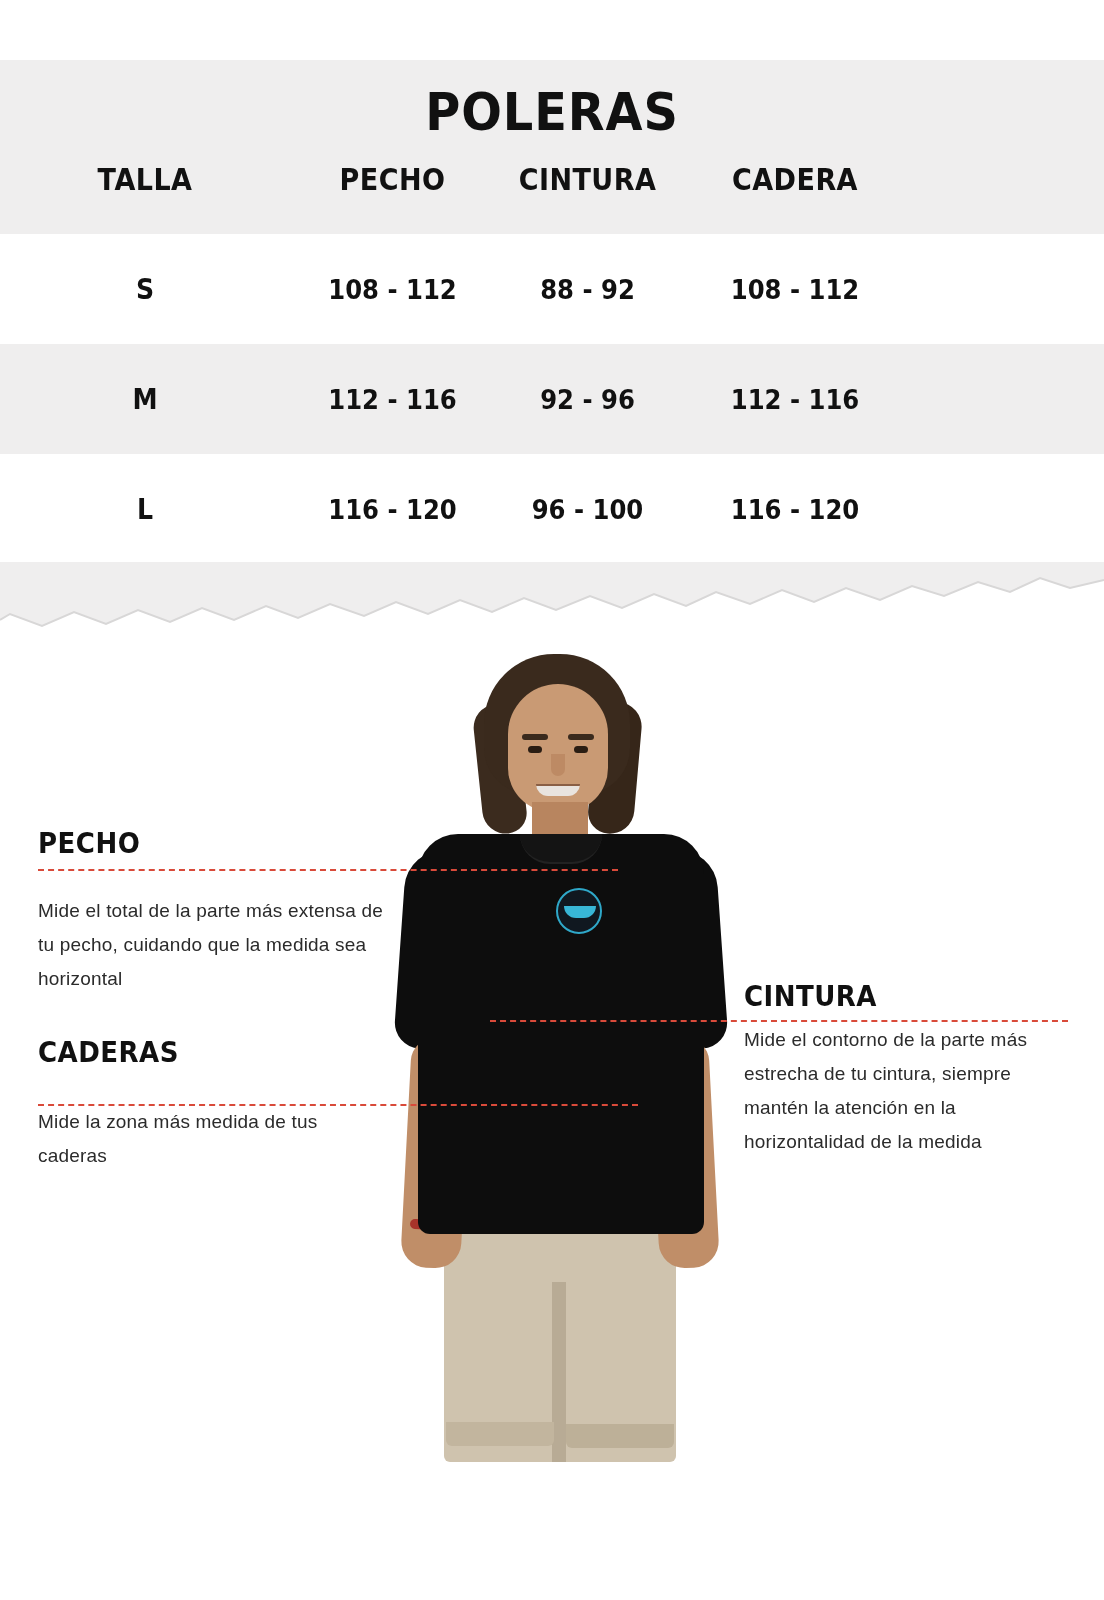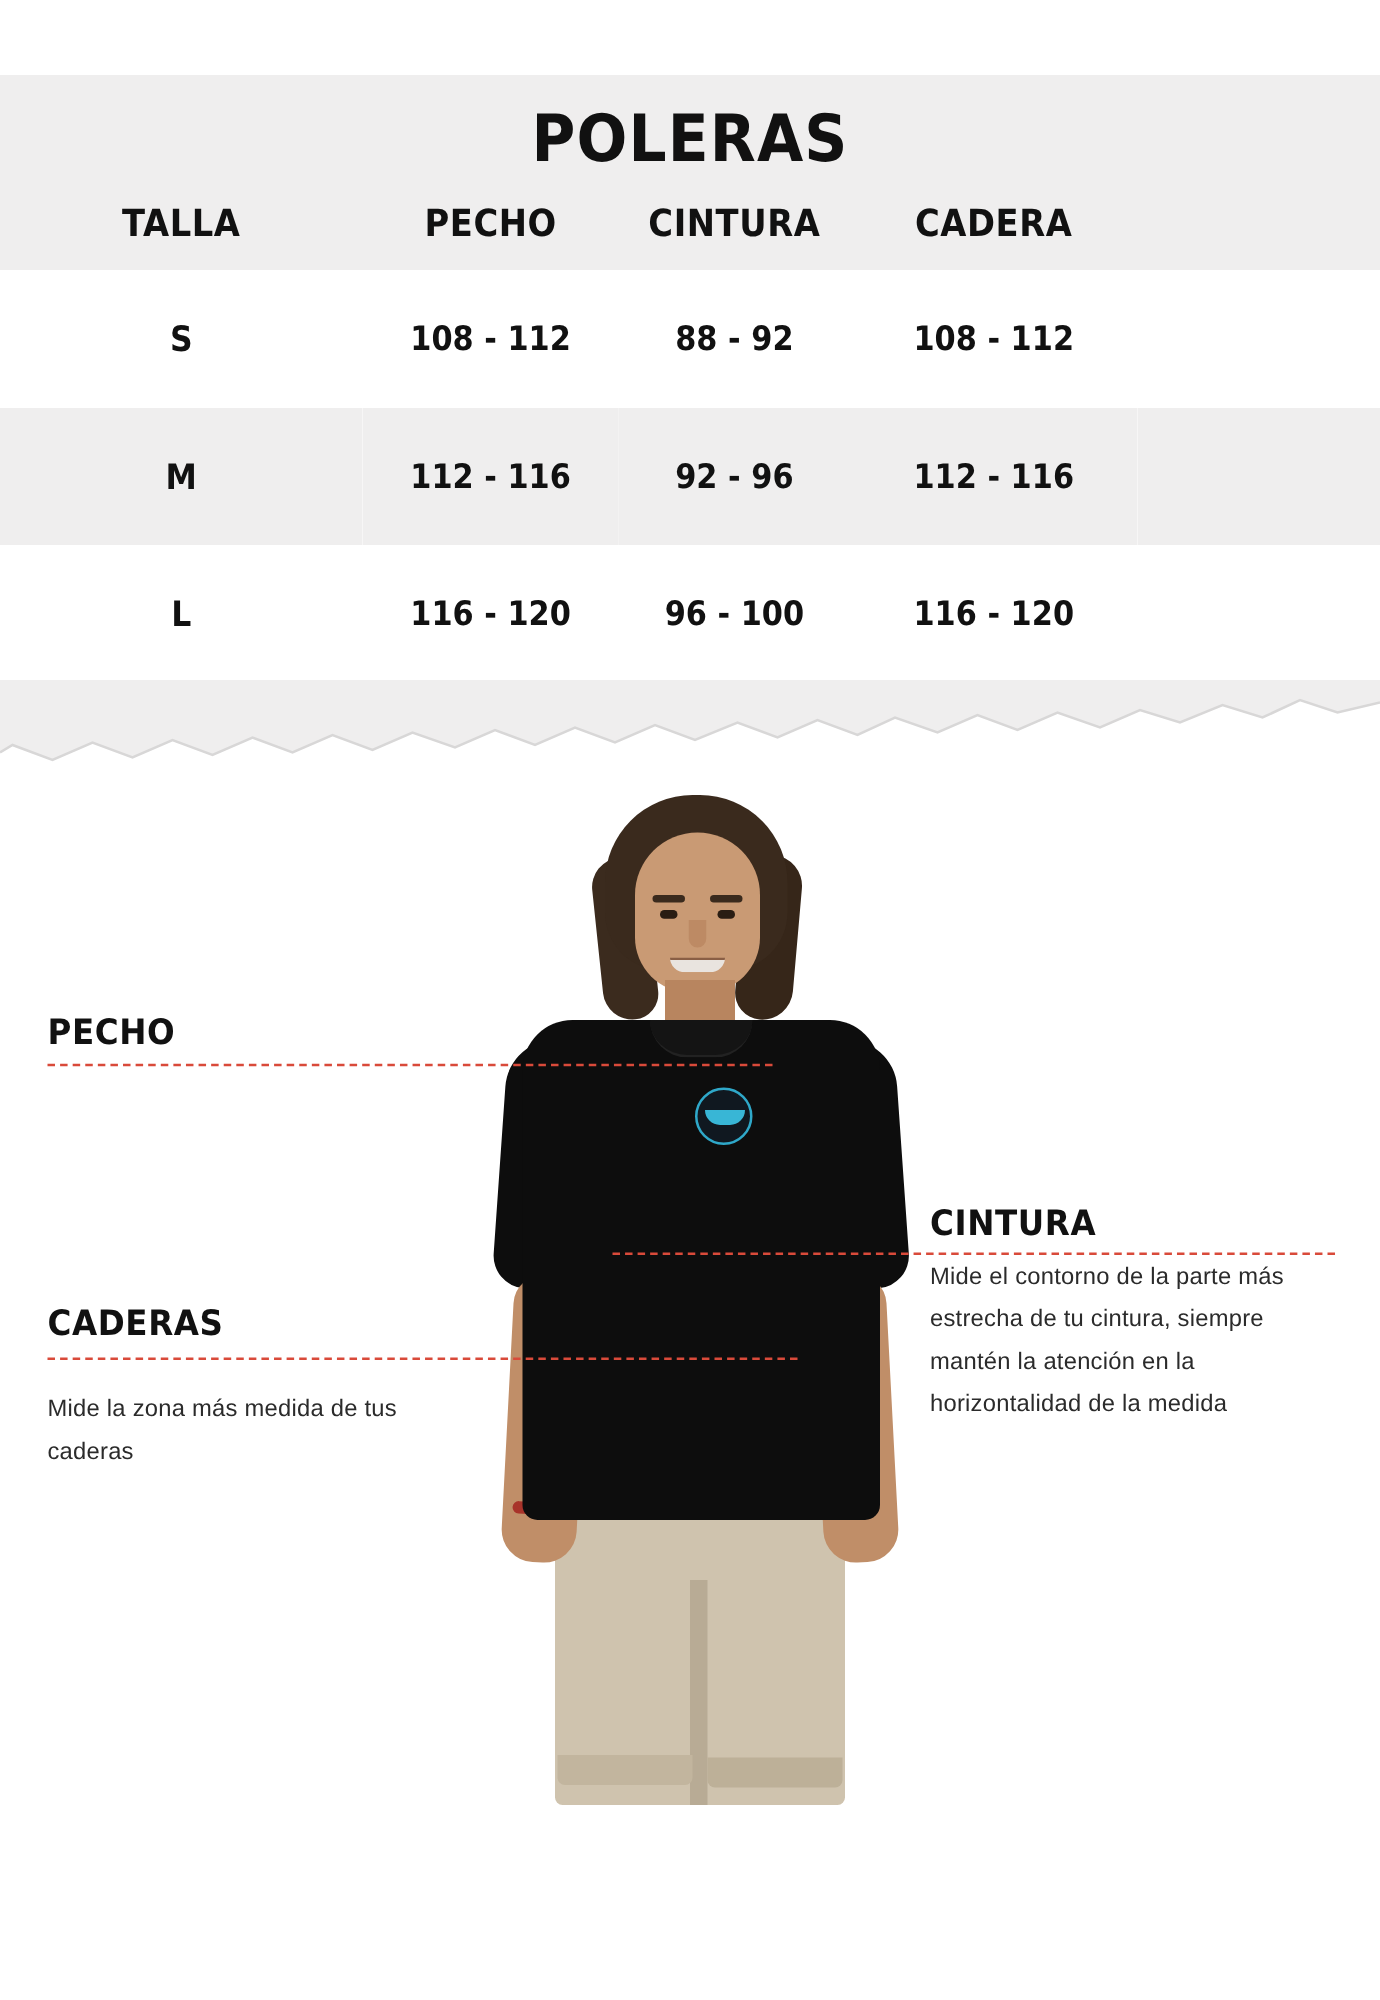--- a/index.html
+++ b/index.html
@@ -32,21 +32,21 @@
   .title {
     font-family: "DejaVu Sans", sans-serif;
     font-weight: 700;
     font-size: 52px;
     letter-spacing: 1px;
     color: #111111;
     transform: scaleX(0.92);
   }
   .head-band {
     background: #efeeee;
-    padding-bottom: 11px;
+    padding-bottom: 29px;
   }
   table.sizes {
     width: 1104px;
     border-collapse: collapse;
     table-layout: fixed;
   }
   table.sizes col.c1 { width: 290px; }
   table.sizes col.c2 { width: 205px; }
   table.sizes col.c3 { width: 185px; }
   table.sizes col.c4 { width: 230px; }
@@ -277,21 +277,21 @@
   .anno-right { width: 330px; }
 
   .dash-line {
     position: absolute;
     height: 0;
     border-top: 2px dashed #d94a3a;
   }
 
   
   #pecho-block { left: 38px; top: 185px; }
-  #caderas-block { left: 38px; top: 418px; }
+  #caderas-block { left: 38px; top: 394px; }
   #cintura-block { left: 744px; top: 338px; }
 
   #pecho-line { left: 38px; top: 227px; width: 580px; }
   #caderas-line { left: 38px; top: 462px; width: 600px; }
   #cintura-line { left: 490px; top: 378px; width: 578px; }
 </style>
 </head>
 <body>
 
 <div class="page">
@@ -393,20 +393,21 @@
       <div class="shirt-collar"></div>
       <div class="logo-badge"></div>
     </div>
 
     <div class="dash-line" id="pecho-line"></div>
     <div class="dash-line" id="cintura-line"></div>
     <div class="dash-line" id="caderas-line"></div>
 
     <div class="anno anno-left" id="pecho-block">
       <h3>PECHO</h3>
+      <p style="margin-top:34px;">Mide el total de la parte más extensa de tu pecho, cuidando que la medida sea horizontal</p>
     </div>
 
     <div class="anno anno-left" id="caderas-block">
       <h3>CADERAS</h3>
       <p style="margin-top:36px; width:280px;">Mide la zona más medida de tus caderas</p>
     </div>
 
     <div class="anno anno-right" id="cintura-block">
       <h3>CINTURA</h3>
       <p style="">Mide el contorno de la parte más estrecha de tu cintura, siempre mantén la atención en  la horizontalidad de la medida</p>

